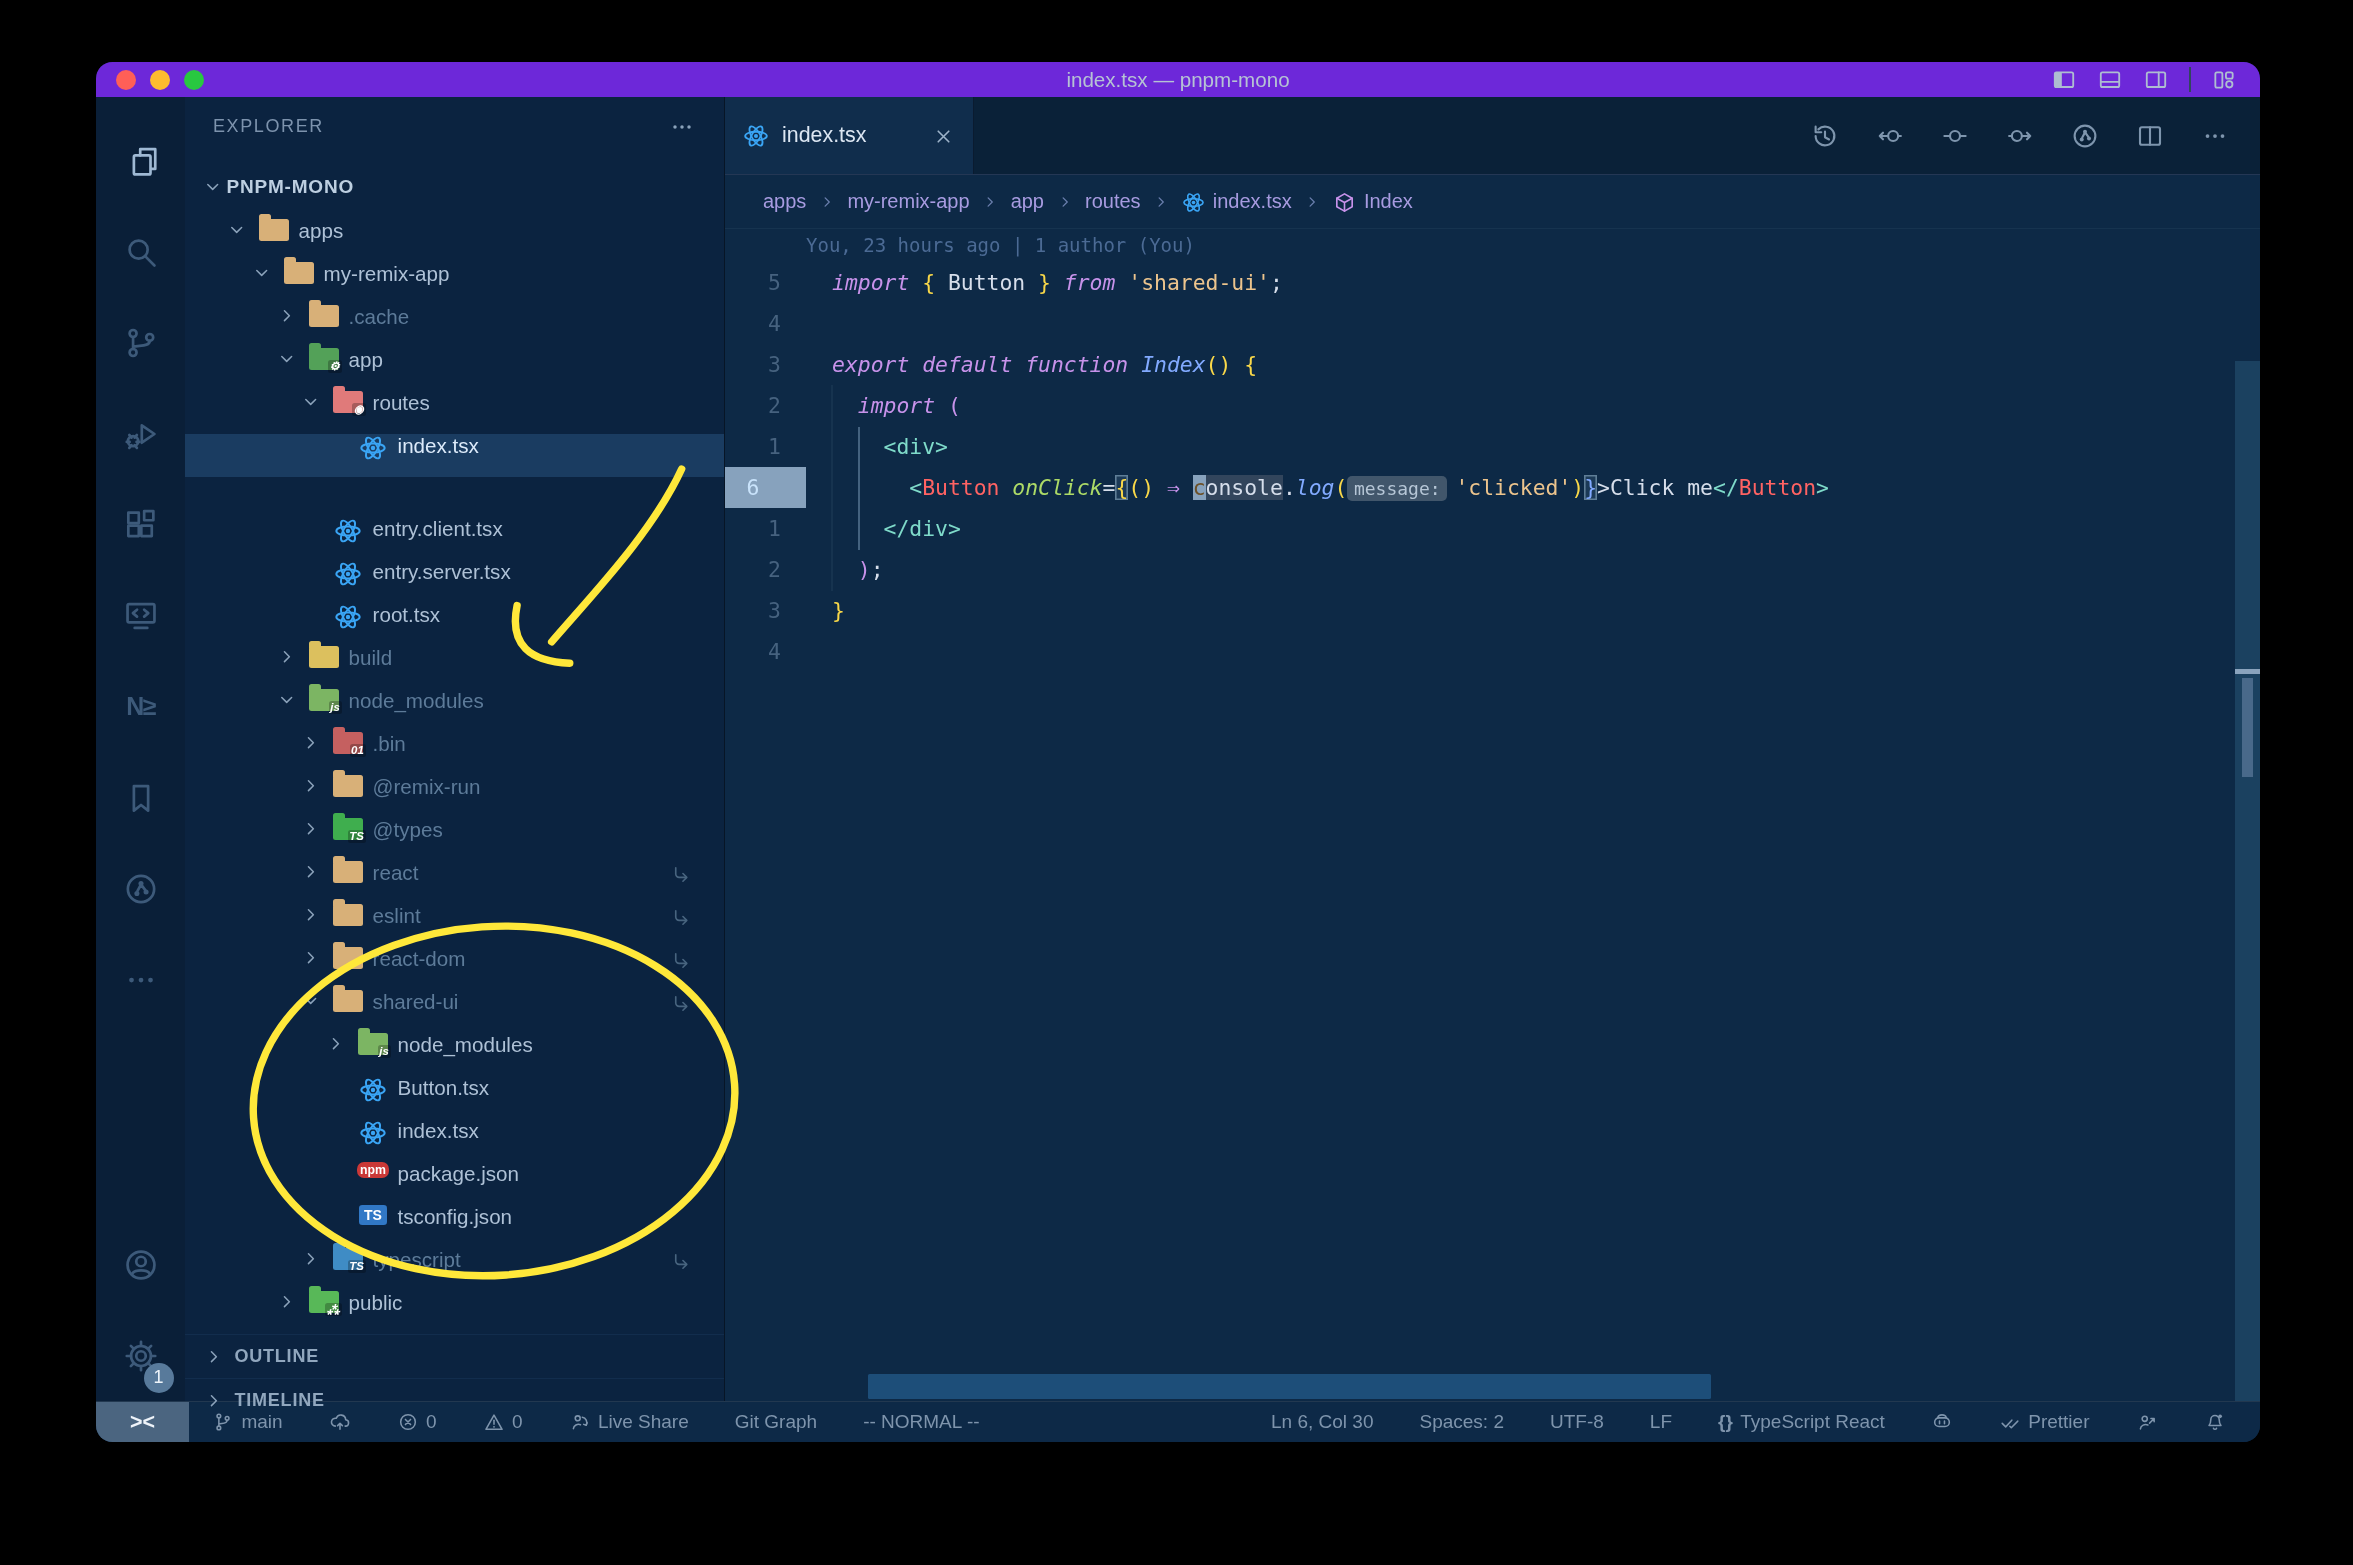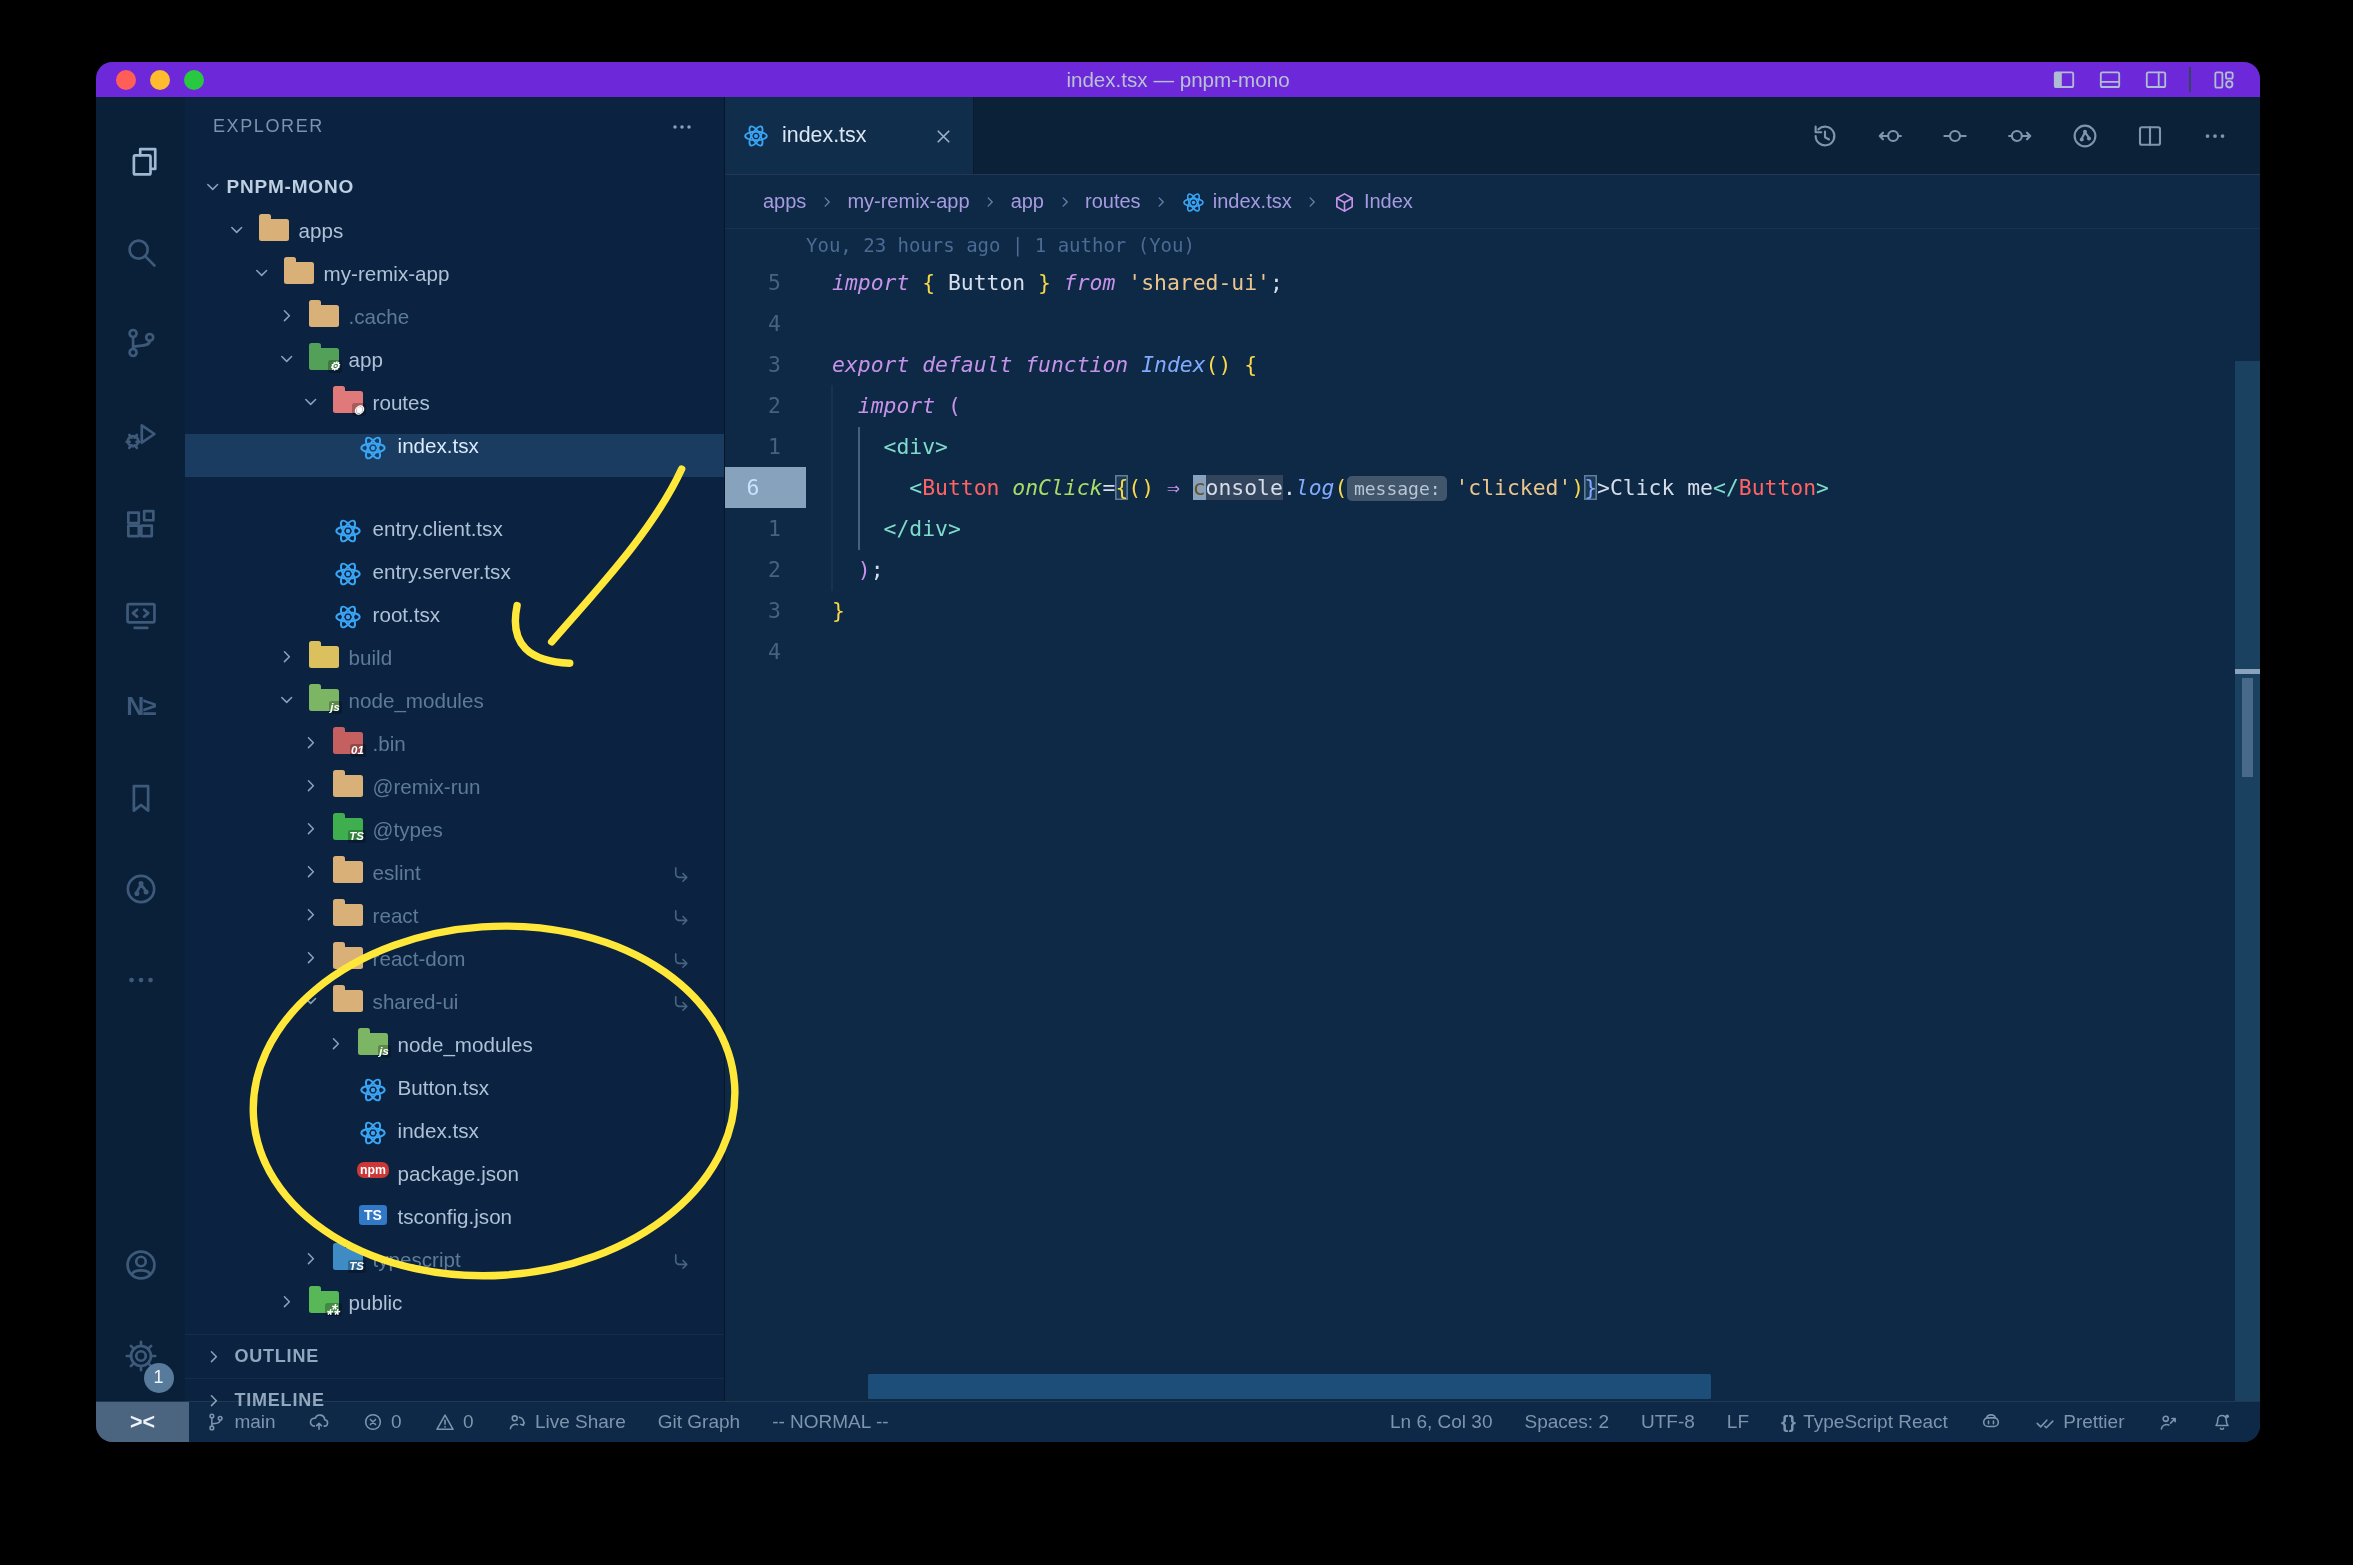--- a/index.html
+++ b/index.html
@@ -89,21 +89,21 @@
   .hint{background:#41566b;color:#b6c6d6;border-radius:5px;padding:1.6px 6.6px;margin-right:8.2px;font-size:18px;}
   .guide{position:absolute;width:1.6px;background:#16334f;}
   .guide.activeg{background:#44627f;}
   .vscroll{position:absolute;right:0;top:132px;bottom:0;width:25px;background:#1b4160;}
   .vmark{position:absolute;right:0;top:440px;width:25px;height:5px;background:#8aa3bd;}
   .vslider{position:absolute;right:7.4px;top:449px;width:10.7px;height:99px;background:#49698a;}
   .hscroll{position:absolute;left:143px;bottom:1.6px;width:843px;height:25px;background:#1d4e79;border-radius:1.6px;}
   
   .statusbar{flex:0 0 40px;background:#0d2947;border-top:0.8px solid #223850;display:flex;align-items:center;font-size:19px;color:#7e94ac;}
   .remote{width:93px;height:100%;background:#4b6580;color:#eef3f9;display:flex;align-items:center;justify-content:center;font-size:21.4px;font-weight:bold;}
-  .st{display:flex;align-items:center;gap:7.4px;padding:0 16px;height:100%;}
+  .st{display:flex;align-items:center;gap:7.4px;padding:0 23px;height:100%;}
   .st .ic{width:22px;height:22px;}
   .st-right{margin-left:auto;display:flex;align-items:center;padding-right:11.5px;height:100%;}
   .ic{display:inline-block;vertical-align:middle;}
   
   #annot{position:absolute;left:0;top:0;width:2354px;height:1565px;pointer-events:none;}
 </style>
 </head>
 <body>
 
 <div id="window">
@@ -483,40 +483,40 @@
             <span class="chev">
               <svg class="ic " viewBox="0 0 24 24">
                 <g fill="none" stroke="currentColor" stroke-width="1.7" stroke-linecap="round" stroke-linejoin="round">
                   <path d="M9.5 6.5l5.5 5.5-5.5 5.5"></path>
                 </g>
               </svg>
             </span>
             <span class="ticon">
               <span class="fold f-tan"></span>
             </span>
-            <span class="tlabel">eslint</span>
+            <span class="tlabel">react</span>
             <span class="tlink"><svg class="ic " viewBox="0 0 24 24">
                 <g fill="none" stroke="currentColor" stroke-width="1.7" stroke-linecap="round" stroke-linejoin="round">
                   <path d="M6 5v6.5a3.5 3.5 0 0 0 3.5 3.5H17"></path>
                   <path d="M13.5 11l4 4-4 4"></path>
                 </g>
               </svg></span>
           </div>
           <div class="trow dim " style="padding-left:115px;">
             <span class="chev">
               <svg class="ic " viewBox="0 0 24 24">
                 <g fill="none" stroke="currentColor" stroke-width="1.7" stroke-linecap="round" stroke-linejoin="round">
                   <path d="M9.5 6.5l5.5 5.5-5.5 5.5"></path>
                 </g>
               </svg>
             </span>
             <span class="ticon">
               <span class="fold f-tan"></span>
             </span>
-            <span class="tlabel">react</span>
+            <span class="tlabel">eslint</span>
             <span class="tlink"><svg class="ic " viewBox="0 0 24 24">
                 <g fill="none" stroke="currentColor" stroke-width="1.7" stroke-linecap="round" stroke-linejoin="round">
                   <path d="M6 5v6.5a3.5 3.5 0 0 0 3.5 3.5H17"></path>
                   <path d="M13.5 11l4 4-4 4"></path>
                 </g>
               </svg></span>
           </div>
           <div class="trow dim " style="padding-left:115px;">
             <span class="chev">
               <svg class="ic " viewBox="0 0 24 24">

